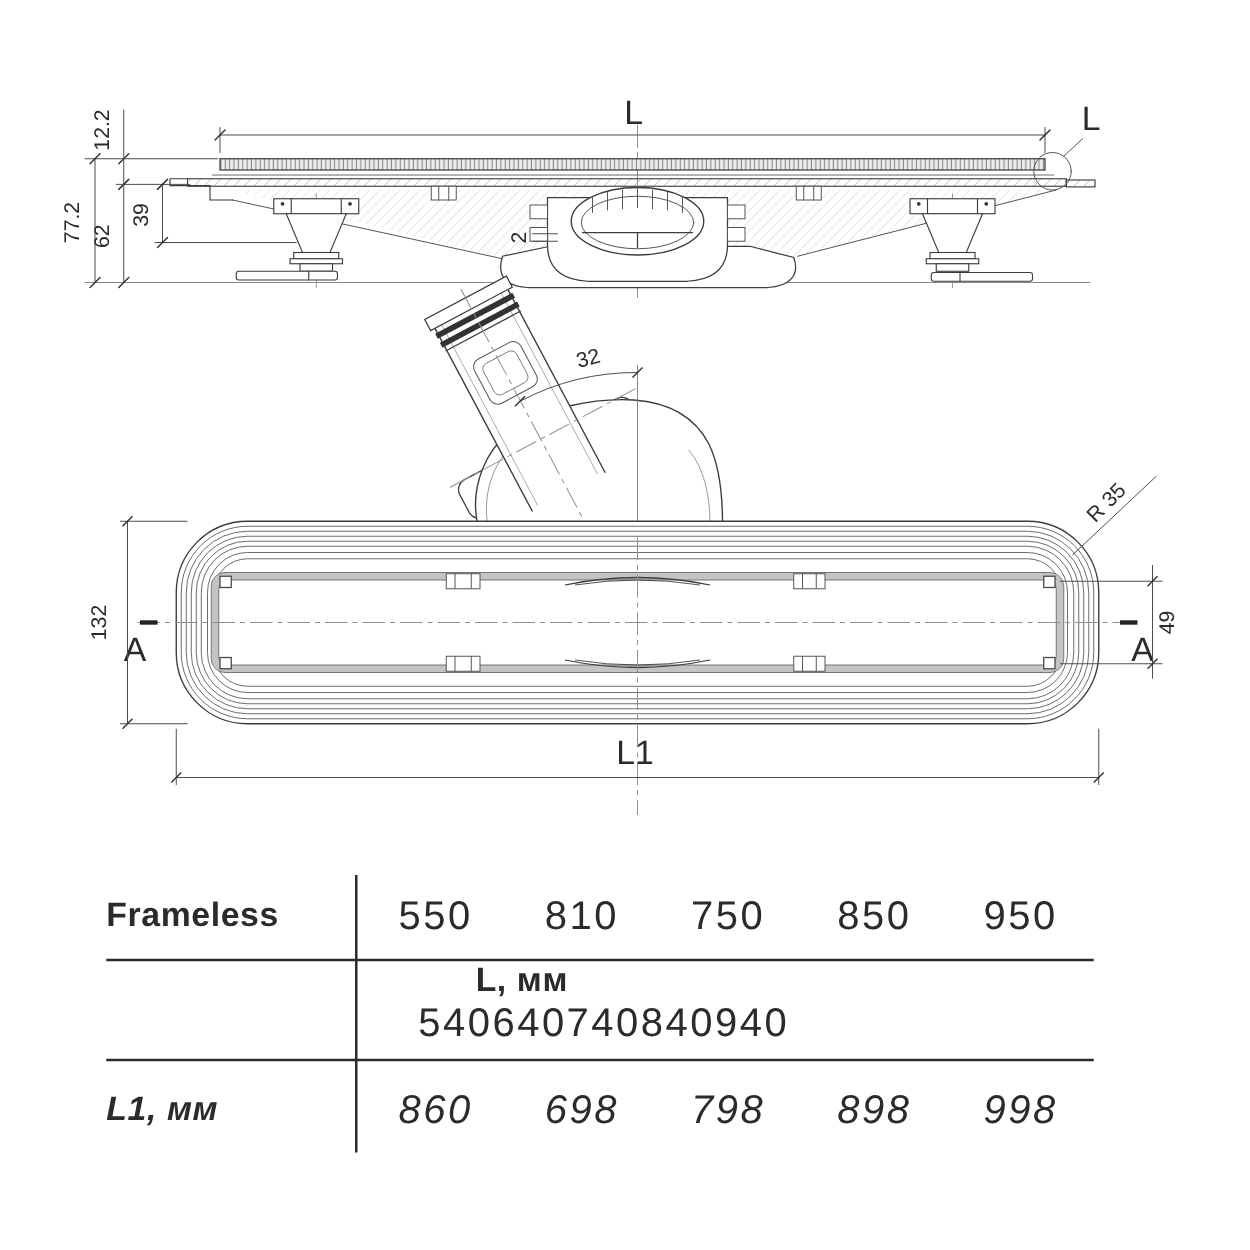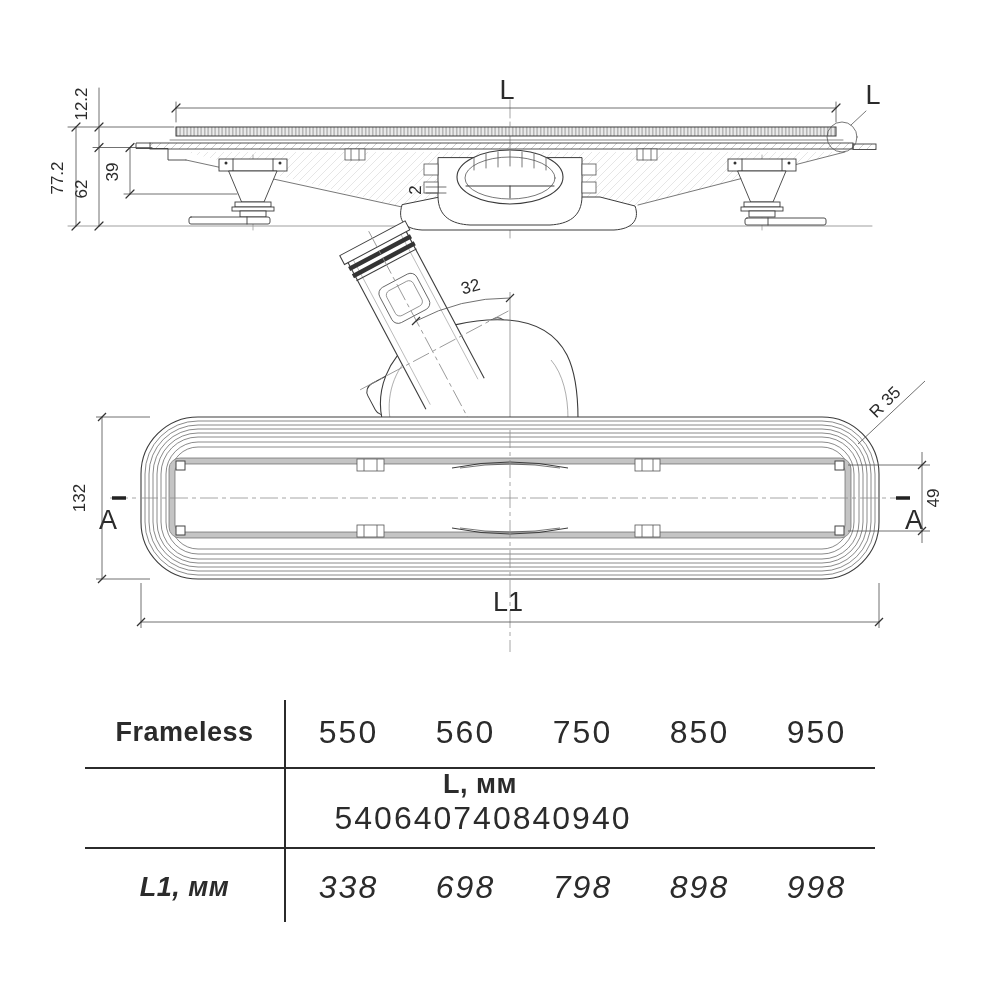--- a/index.html
+++ b/index.html
@@ -7,21 +7,21 @@
         font-family:"Liberation Sans", sans-serif;color:#2b2b2b;}
   svg text{font-family:"Liberation Sans", sans-serif;fill:#2b2b2b;}
   .dt{font-size:17px;}
   .lb{font-size:27px;}
   
   .spec-table{position:absolute;left:85px;top:697px;width:790px;}
   .t-row{display:flex;align-items:center;}
   .t-row.r1{height:70px;}
   .t-row.r2{height:78px;border-top:2px solid #2b2b2b;flex-direction:column;}
   .t-row.r3{height:77px;border-top:2px solid #2b2b2b;font-style:italic;}
-  .t-label{width:199px;text-align:center;font-weight:bold;font-size:27px;letter-spacing:.5px;}
+  .t-label{width:199px;text-align:left;font-weight:bold;font-size:27px;letter-spacing:.5px;}
   .t-vals{flex:1;display:flex;padding-left:6px;}
   .t-cell{flex:1;text-align:center;font-size:32px;letter-spacing:2px;}
   .v-divider{position:absolute;left:199px;top:3px;width:2px;height:222px;background:#2b2b2b;}
 </style>
 </head>
 <body>
 
 <div class="page">
 
 <svg width="1000" height="660" viewBox="0 0 1000 660">
@@ -288,40 +288,40 @@
     <text class="lb" x="508" y="611" text-anchor="middle">L1</text>
   </g>
 </svg>
 
 
 <div class="spec-table">
   <div class="t-row r1">
     <div class="t-label">Frameless</div>
     <div class="t-vals">
       <div class="t-cell">550</div>
-      <div class="t-cell">560</div>
+      <div class="t-cell">810</div>
       <div class="t-cell">750</div>
       <div class="t-cell">850</div>
       <div class="t-cell">950</div>
     </div>
   </div>
   <div class="t-row r2">
     <div class="t-label">L, мм</div>
     <div class="t-vals">
       <div class="t-cell">540</div>
       <div class="t-cell">640</div>
       <div class="t-cell">740</div>
       <div class="t-cell">840</div>
       <div class="t-cell">940</div>
     </div>
   </div>
   <div class="t-row r3">
     <div class="t-label">L1, мм</div>
     <div class="t-vals">
-      <div class="t-cell">338</div>
+      <div class="t-cell">860</div>
       <div class="t-cell">698</div>
       <div class="t-cell">798</div>
       <div class="t-cell">898</div>
       <div class="t-cell">998</div>
     </div>
   </div>
   <div class="v-divider"></div>
 </div>
 
 </div>

